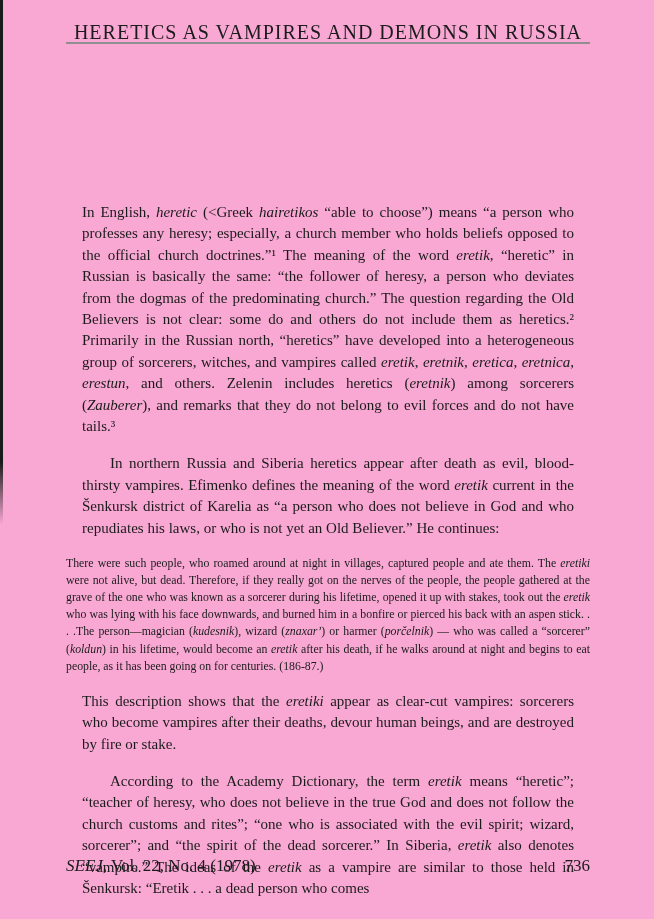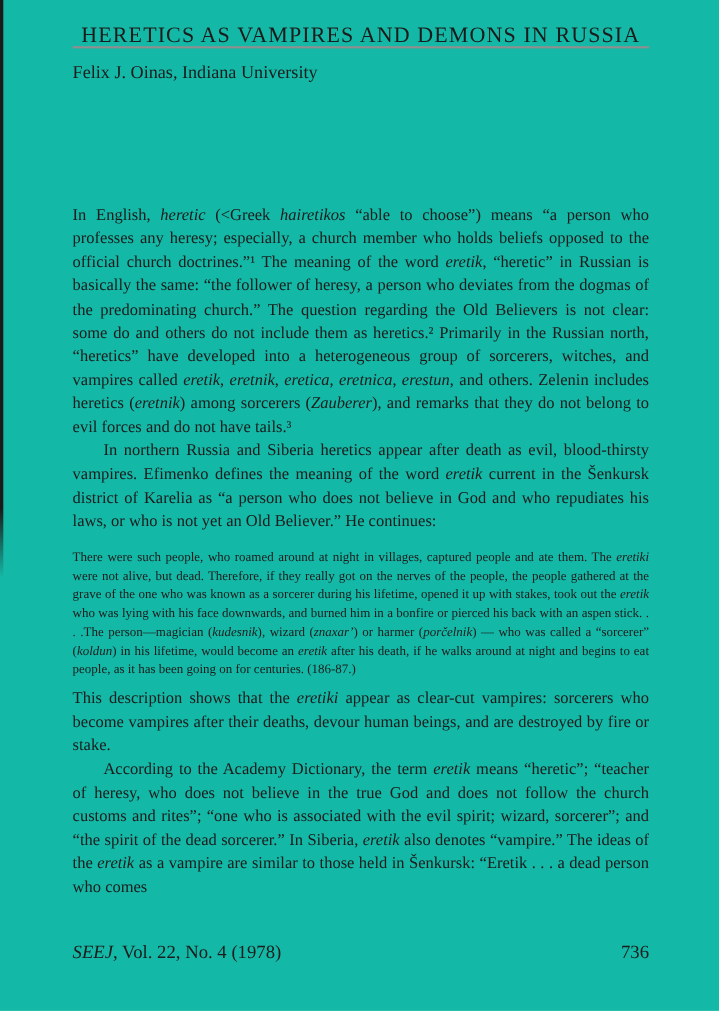--- a/index.html
+++ b/index.html
@@ -4,21 +4,21 @@
 <style>
   html, body {
     margin: 0;
     padding: 0;
     background: #ffffff;
   }
   .page {
     position: relative;
     width: 654px;
     height: 919px;
-    background: #14b8a6;
+    background: #f9a8d4;
     font-family: "Liberation Serif", "DejaVu Serif", serif;
     color: #1b1b1b;
     overflow: hidden;
   }
   .scan-edge {
     position: absolute;
     left: 0;
     top: 0;
     width: 3px;
     height: 525px;
@@ -49,21 +49,21 @@
     left: 66px;
     font-size: 16.5px;
   }
   .content {
     position: absolute;
     top: 186px;
     left: 66px;
     width: 524px;
   }
   .content p {
-    margin: 0;
+    margin: 16px;
     font-size: 15px;
     line-height: 21.4px;
     text-align: justify;
   }
   .content p.indented {
     text-indent: 28px;
     font-family: Liberation Serif, serif;
   }
   .content blockquote {
     margin: 12px 0 8px 0;
@@ -87,21 +87,20 @@
 <body>
 
 <div class="page">
 
   <div class="scan-edge"></div>
 
   <h1 class="article-title">HERETICS AS VAMPIRES AND DEMONS IN RUSSIA</h1>
 
   <div class="title-rule"></div>
 
-  <div class="author-line">Felix J. Oinas, Indiana University</div>
 
   <div class="content">
     <p class="first">In English, <i>heretic</i> (&lt;Greek <i>hairetikos</i> “able to choose”) means “a person who professes any heresy; especially, a church member who holds beliefs opposed to the official church doctrines.”¹ The meaning of the word <i>eretik</i>, “heretic” in Russian is basically the same: “the follower of heresy, a person who deviates from the dogmas of the predominating church.” The question regarding the Old Believers is not clear: some do and others do not include them as heretics.² Primarily in the Russian north, “heretics” have developed into a heterogeneous group of sorcerers, witches, and vampires called <i>eretik</i>, <i>eretnik</i>, <i>eretica</i>, <i>eretnica</i>, <i>erestun</i>, and others. Zelenin includes heretics (<i>eretnik</i>) among sorcerers (<i>Zauberer</i>), and remarks that they do not belong to evil forces and do not have tails.³</p>
     <p class="indented">In northern Russia and Siberia heretics appear after death as evil, blood-thirsty vampires. Efimenko defines the meaning of the word <i>eretik</i> current in the Šenkursk district of Karelia as “a person who does not believe in God and who repudiates his laws, or who is not yet an Old Believer.” He continues:</p>
     <blockquote>There were such people, who roamed around at night in villages, captured people and ate them. The <i>eretiki</i> were not alive, but dead. Therefore, if they really got on the nerves of the people, the people gathered at the grave of the one who was known as a sorcerer during his lifetime, opened it up with stakes, took out the <i>eretik</i> who was lying with his face downwards, and burned him in a bonfire or pierced his back with an aspen stick. . . .The person—magician (<i>kudesnik</i>), wizard (<i>znaxarʼ</i>) or harmer (<i>porčelnik</i>) — who was called a “sorcerer” (<i>koldun</i>) in his lifetime, would become an <i>eretik</i> after his death, if he walks around at night and begins to eat people, as it has been going on for centuries. (186-87.)</blockquote>
     <p>This description shows that the <i>eretiki</i> appear as clear-cut vampires: sorcerers who become vampires after their deaths, devour human beings, and are destroyed by fire or stake.</p>
     <p class="indented">According to the Academy Dictionary, the term <i>eretik</i> means “heretic”; “teacher of heresy, who does not believe in the true God and does not follow the church customs and rites”; “one who is associated with the evil spirit; wizard, sorcerer”; and “the spirit of the dead sorcerer.” In Siberia, <i>eretik</i> also denotes “vampire.” The ideas of the <i>eretik</i> as a vampire are similar to those held in Šenkursk: “Eretik . . . a dead person who comes</p>
   </div>
 
   <div class="footer">

